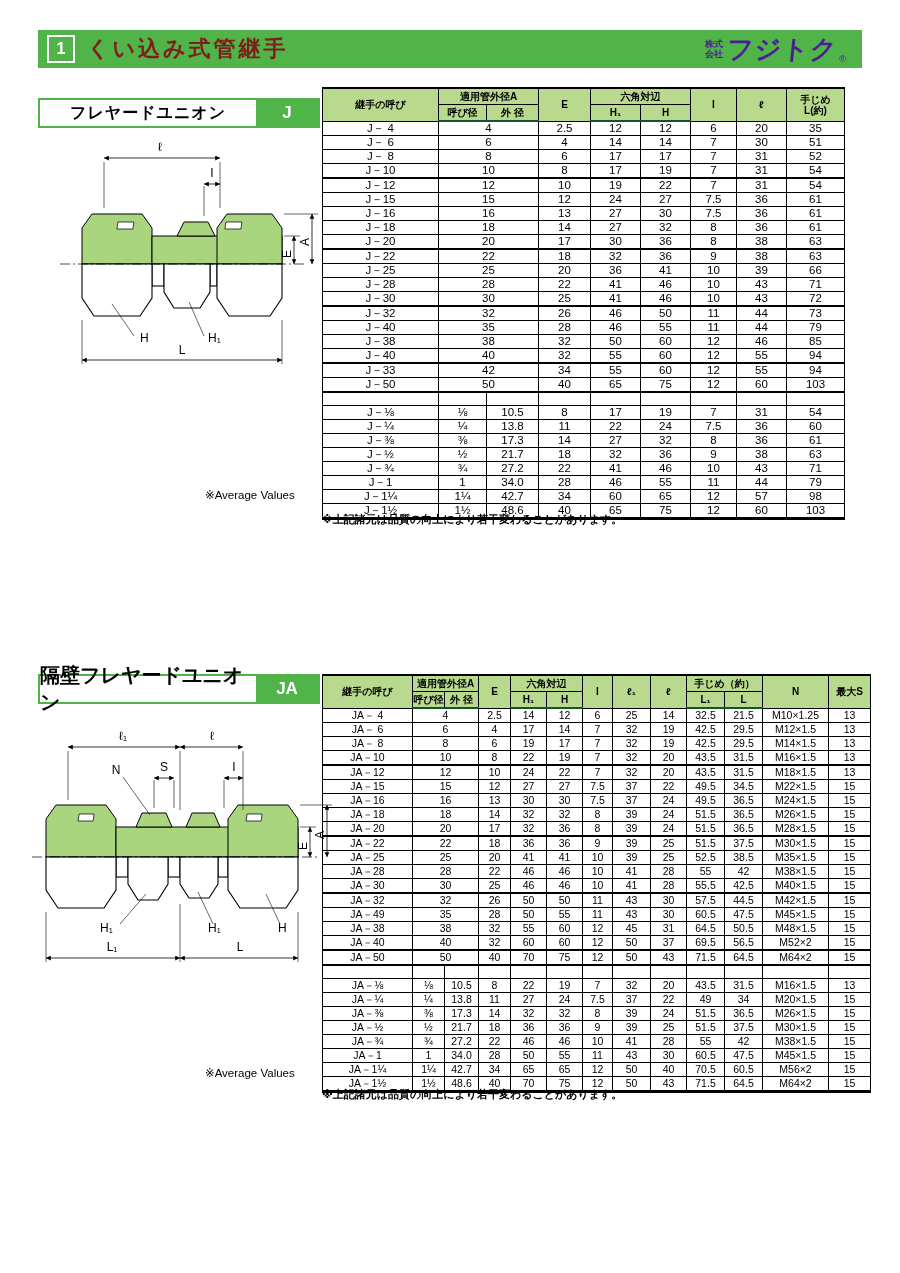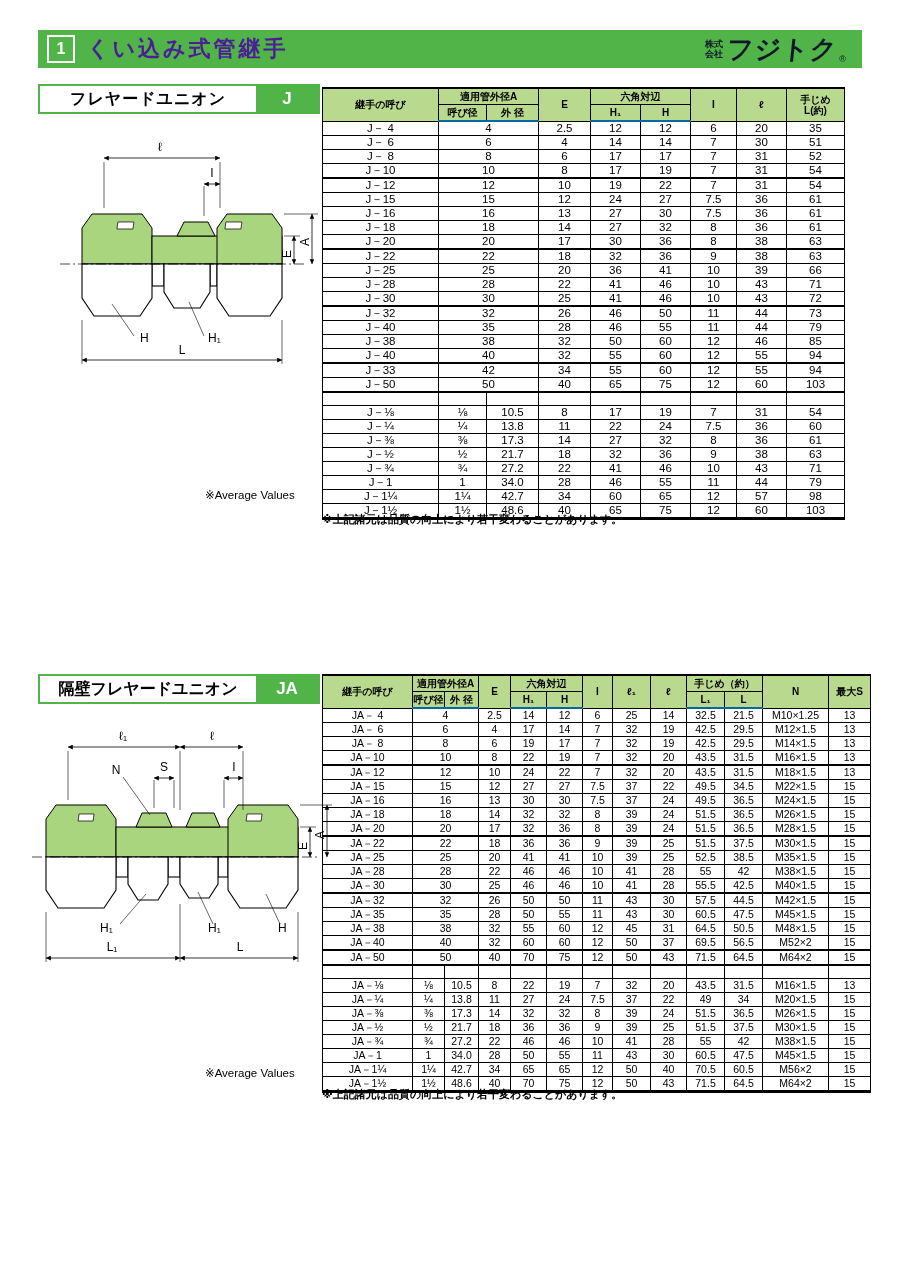--- a/index.html
+++ b/index.html
@@ -4,51 +4,51 @@
 <style>
   html,body{margin:0;padding:0;background:#e9e9e9;}
   .page{position:relative;width:900px;height:1273px;background:#ffffff;margin:0 auto;
         font-family:"Liberation Sans","DejaVu Sans",sans-serif;color:#000;overflow:hidden;}
 
   
   .topbar{position:absolute;left:38px;top:30px;width:824px;height:38px;background:#50b449;
           display:flex;align-items:center;}
   .num-badge{margin-left:9px;width:24px;height:24px;border:2px solid #fff;display:flex;
              align-items:center;justify-content:center;color:#fff;font-weight:bold;font-size:16px;}
-  .topbar-title{color:#4c1d95;font-weight:bold;font-size:22px;margin-left:12px;letter-spacing:3px;}
-  .logo{margin-left:auto;margin-right:16px;display:flex;align-items:center;color:#0f172a;}
+  .topbar-title{color:#7f1d1d;font-weight:bold;font-size:22px;margin-left:12px;letter-spacing:3px;}
+  .logo{margin-left:auto;margin-right:16px;display:flex;align-items:center;color:#4c1d95;}
   .logo-stack{font-size:9px;font-weight:bold;line-height:1.15;text-align:center;margin-right:4px;}
   .logo-name{font-size:26px;font-weight:bold;letter-spacing:1px;transform:skewX(-6deg);}
   .logo-reg{font-size:9px;align-self:flex-end;margin:0 0 3px 2px;}
 
   
   .sec-title{position:absolute;left:38px;width:282px;height:30px;border:2px solid #50b449;
              background:#fff;display:flex;box-sizing:border-box;}
   .sec-title .lbl{flex:1;display:flex;align-items:center;justify-content:center;
                   font-weight:bold;font-size:16px;letter-spacing:1px;}
   .sec-title .badge{width:62px;background:#50b449;color:#fff;font-weight:bold;font-size:17px;
                     display:flex;align-items:center;justify-content:center;}
-  #title1{top:84px;}
+  #title1{top:98px;}
   #title2{top:674px;}
-  #title2 .lbl{font-size:16px;letter-spacing:0;}
+  #title2 .lbl{font-size:20px;letter-spacing:0;}
 
   
   .spec{position:absolute;border-collapse:collapse;table-layout:fixed;
         border-top:2px solid #000;border-bottom:3px solid #000;
         border-left:1px solid #000;border-right:1px solid #000;}
   #tbl1{left:322px;top:87px;}
   #tbl2{left:322px;top:674px;}
   .spec th,.spec td{border:1px solid #000;text-align:center;vertical-align:middle;padding:0;
                     overflow:hidden;}
   .spec thead th{background:#b9da8e;font-size:10px;font-weight:bold;height:15px;line-height:1.1;
                  white-space:pre-line;}
   .spec td{height:13px;font-size:11.5px;line-height:1;}
   #tbl2 td{font-size:10.5px;}
   .spec thead tr:first-child th{border-top:2px solid #000;}
-  .spec thead tr:last-child th{border-bottom:2px solid #0369a1;}
+  .spec thead tr:last-child th{border-bottom:2px solid #14532d;}
   .spec tbody tr.thick td{border-bottom:2px solid #000;}
   .spec tbody tr.gap td{height:12px;}
 
   
   .avg-note{position:absolute;font-size:11.5px;letter-spacing:0;}
   #avg1{left:205px;top:488px;}
   #avg2{left:205px;top:1066px;}
   .foot-note{position:absolute;font-size:11px;font-weight:bold;text-align:left;}
   #fnote1{left:322px;top:512px;width:522px;}
   #fnote2{left:322px;top:1087px;width:550px;}
@@ -759,21 +759,21 @@
           <td>50</td>
           <td>11</td>
           <td>43</td>
           <td>30</td>
           <td>57.5</td>
           <td>44.5</td>
           <td>M42×1.5</td>
           <td>15</td>
         </tr>
         <tr>
-          <td>JA－35</td>
+          <td>JA－49</td>
           <td colspan="2">35</td>
           <td>28</td>
           <td>50</td>
           <td>55</td>
           <td>11</td>
           <td>43</td>
           <td>30</td>
           <td>60.5</td>
           <td>47.5</td>
           <td>M45×1.5</td>

